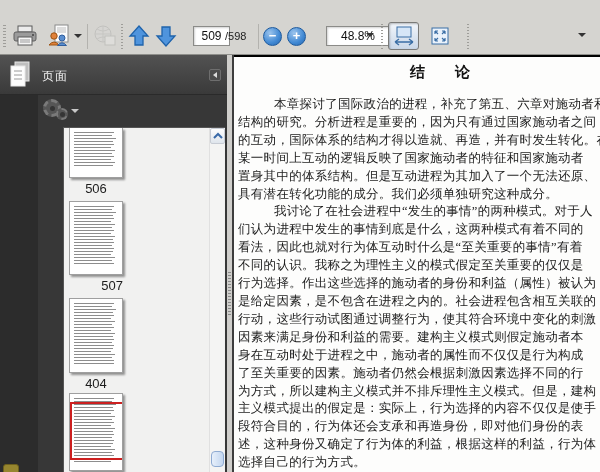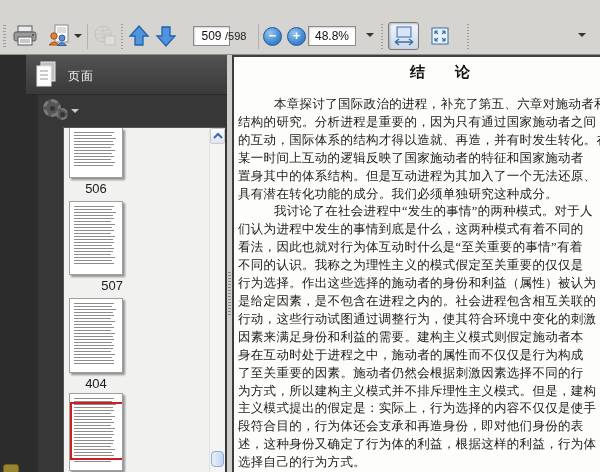--- a/index.html
+++ b/index.html
@@ -36,21 +36,21 @@
   .pressed { border:1px solid #7a7a78; background:linear-gradient(180deg,#f2f6fb,#c9d7e8);
     box-shadow:inset 1px 1px 2px rgba(0,0,0,.25); }
 
   
   #content { position:absolute; left:0; top:55px; width:600px; height:417px; }
 
   
   #sidebar { position:absolute; left:0; top:0; width:227px; height:417px; background:#373737; }
   #rail { position:absolute; left:0; top:0; width:38px; height:417px; background:#2c2c2c; }
   #panel-header { position:absolute; left:0; top:0; width:227px; height:40px;
-    background:linear-gradient(180deg,#525252,#3a3a3a); border-bottom:1px solid #2a2a2a;margin-left:26px; }
+    background:linear-gradient(180deg,#525252,#3a3a3a); border-bottom:1px solid #2a2a2a; }
   #panel-title { position:absolute; left:42px; top:13px; color:#f2f2f2; font-size:12px; letter-spacing:1px; }
   #collapse-btn { position:absolute; left:209px; top:14px; width:12px; height:12px;
     background:#4c4c4c; border:1px solid #6e6e6e; border-radius:2px;
     display:flex; align-items:center; justify-content:center; }
   #collapse-btn .tri { width:0; height:0; border-top:3px solid transparent; border-bottom:3px solid transparent;
     border-right:4px solid #dcdcdc; }
   .gear { position:absolute; border-radius:50%; border-style:dashed; border-color:#7a7a7a; background:#565656; }
   .gear::after { content:""; position:absolute; left:50%; top:50%; width:5px; height:5px; margin:-2.5px 0 0 -2.5px;
     border-radius:50%; background:#353535; }
   #gear-caret { position:absolute; left:71px; top:54px; width:0; height:0;
@@ -77,21 +77,21 @@
     background:#97862f; border:1px solid #6d601d; }
 
   
   #splitter { position:absolute; left:227px; top:0; width:7px; height:417px; background:#cfcecb;
     border-right:2px solid #3d3d3d; }
   #splitter-grip { position:absolute; left:1px; top:217px; width:3px; height:44px;
     background:repeating-linear-gradient(180deg,#8a8a8a 0 1px,transparent 1px 3px); }
 
   
   #main { position:absolute; left:234px; top:0; width:366px; height:417px; background:#fdfdfc;
-    border-top:2px solid #404040; overflow:hidden; }
+    border-top:2px solid #000000; overflow:hidden; }
   #doc-title { position:absolute; left:176px; top:6px; font-family:"Liberation Serif",serif;
     font-weight:bold; font-size:15px; color:#141414; white-space:pre; }
   #doc-body { position:absolute; left:4px; top:39px; width:370px;
     font-family:"Liberation Serif",serif; font-size:12.5px; line-height:17.9px;
     color:#1b1b1b; letter-spacing:0.3px; white-space:nowrap; }
   .doc-line.indent { text-indent:36px; }
 
   
   svg { display:block; }
 </style>
@@ -163,21 +163,21 @@
     </div>
 
     <input class="tb-input" style="left: 193px; width: 37px;" value="509">
     <span class="tb-label" style="left:225px">/598</span>
 
     <div class="tb-sep" style="left:258px"></div>
 
     <span class="roundbtn" style="left:263px">−</span>
     <span class="roundbtn" style="left:287px">+</span>
 
-    <div class="tb-input" style="left:308px;width:48px;line-height:18px">48.8%</div>
+    <div class="tb-input" style="left:326px;width:64px;line-height:18px">48.8%</div>
     <span class="caret" style="position:absolute;left:366px;top:15px"></span>
 
     <div class="tb-dotsep" style="left:381px"></div>
 
     <div class="tb-btn pressed" style="left:388px;width:31px">
       <span>
         <svg width="22" height="22" viewBox="0 0 22 22">
           <rect x="4" y="2" width="14" height="10" fill="#d6e6f7" stroke="#3a6ea5"></rect>
           <path d="M2 17 h18 M2 17 l4 -3 M2 17 l4 3 M20 17 l-4 -3 M20 17 l-4 3" stroke="#3a6ea5" fill="none" stroke-width="1.4"></path>
         </svg>

